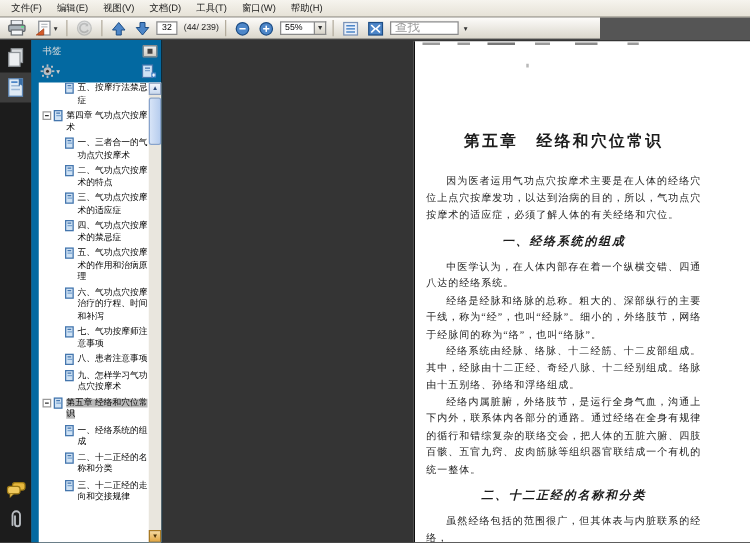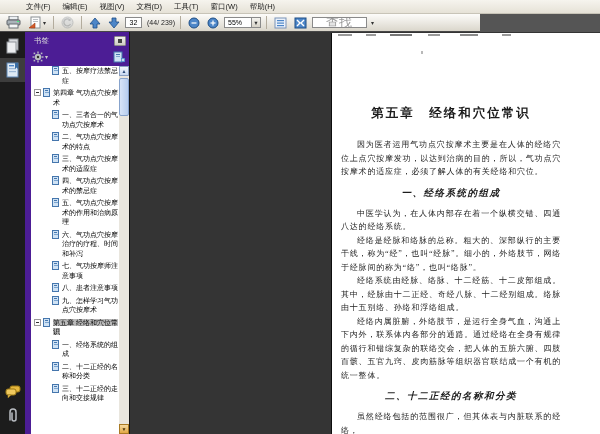--- a/index.html
+++ b/index.html
@@ -6,21 +6,21 @@
   html,body { background:#555; }
   #app {
     position:relative; width:600px; height:434px; overflow:hidden;
     font-family:"Liberation Sans", sans-serif; user-select:none;
   }
   
   #menubar {
     position:absolute; left:0; top:0; width:600px; height:14px;
     background:linear-gradient(#f6f4ee,#e6e2d7);
     border-bottom:1px solid #c8c4b8;
-    display:flex; align-items:center; padding-left:20px;
+    display:flex; align-items:center; padding-left:3px;
     font-size:7.5px; color:#1a1a1a;
   }
   .menu-item { padding:1px 6px; white-space:nowrap; cursor:default; }
   
   #toolbar {
     position:absolute; left:0; top:14px; width:480px; height:18px;
     background:linear-gradient(#fdfcfa,#dad6cb);
     border-bottom:1px solid #474747;
     display:flex; align-items:center; padding:0 4px; gap:3px;
   }
@@ -35,38 +35,38 @@
   }
   #page-count { font-size:7px; color:#222; white-space:nowrap; margin-left:2px; }
   #zoom-box {
     width:28px; height:11px; background:#fff; border:1px solid #8a8a8a;
     font-size:7px; display:flex; align-items:center; padding-left:3px;
   }
   #zoom-caret { width:9px; height:11px; border:1px solid #8a8a8a; border-left:none;
     background:linear-gradient(#f4f3ef,#d8d4c9); font-size:5.5px;
     display:flex; align-items:center; justify-content:center; color:#333; }
   #search-input {
-    width:55px; height:11px; font-size:13px; border:1px solid #8a8a8a;
-    padding-left:13px; background:#fff; font-family:"Liberation Sans",sans-serif;
+    width:55px; height:11px; font-size:10px; border:1px solid #8a8a8a;
+    padding-left:3px; background:#fff; font-family:"Liberation Sans",sans-serif;
   }
   #search-input::placeholder { color:#9a9a9a; }
   
   #body { position:absolute; left:0; top:32px; width:600px; height:402px; display:flex; }
   
   #tabstrip {
     width:25px; background:#1c1c1c; display:flex; flex-direction:column;
     align-items:center; flex-shrink:0;
   }
   .navtab { width:25px; height:24px; display:flex; align-items:center; justify-content:center; }
   .navtab.sel { background:#3d3d3d; }
   .navtab:first-child { margin-top:2px; }
   #strip-spacer { flex:1; }
   
   #panel {
-    width:105px; background:#4c1d95; flex-shrink:0; display:flex; flex-direction:column;
+    width:105px; background:#0369a1; flex-shrink:0; display:flex; flex-direction:column;
     border-right:1px solid #161616;
   }
   #panel-header { height:17px; display:flex; align-items:center; padding:0 3px 0 9px; }
   #panel-title { color:#dcdcdc; font-size:7.5px; flex:1; }
   #panel-menu-btn { width:12px; height:10px; background:linear-gradient(#f2f1ee,#cfccc3);
     border:1px solid #8d8d8d; border-radius:1px; display:flex; align-items:center; justify-content:center; }
   #panel-menu-btn span { width:4px; height:4px; background:#444; }
   #panel-options { height:17px; display:flex; align-items:center; padding:0 4px 2px 7px; }
   #options-spacer { flex:1; }
   

